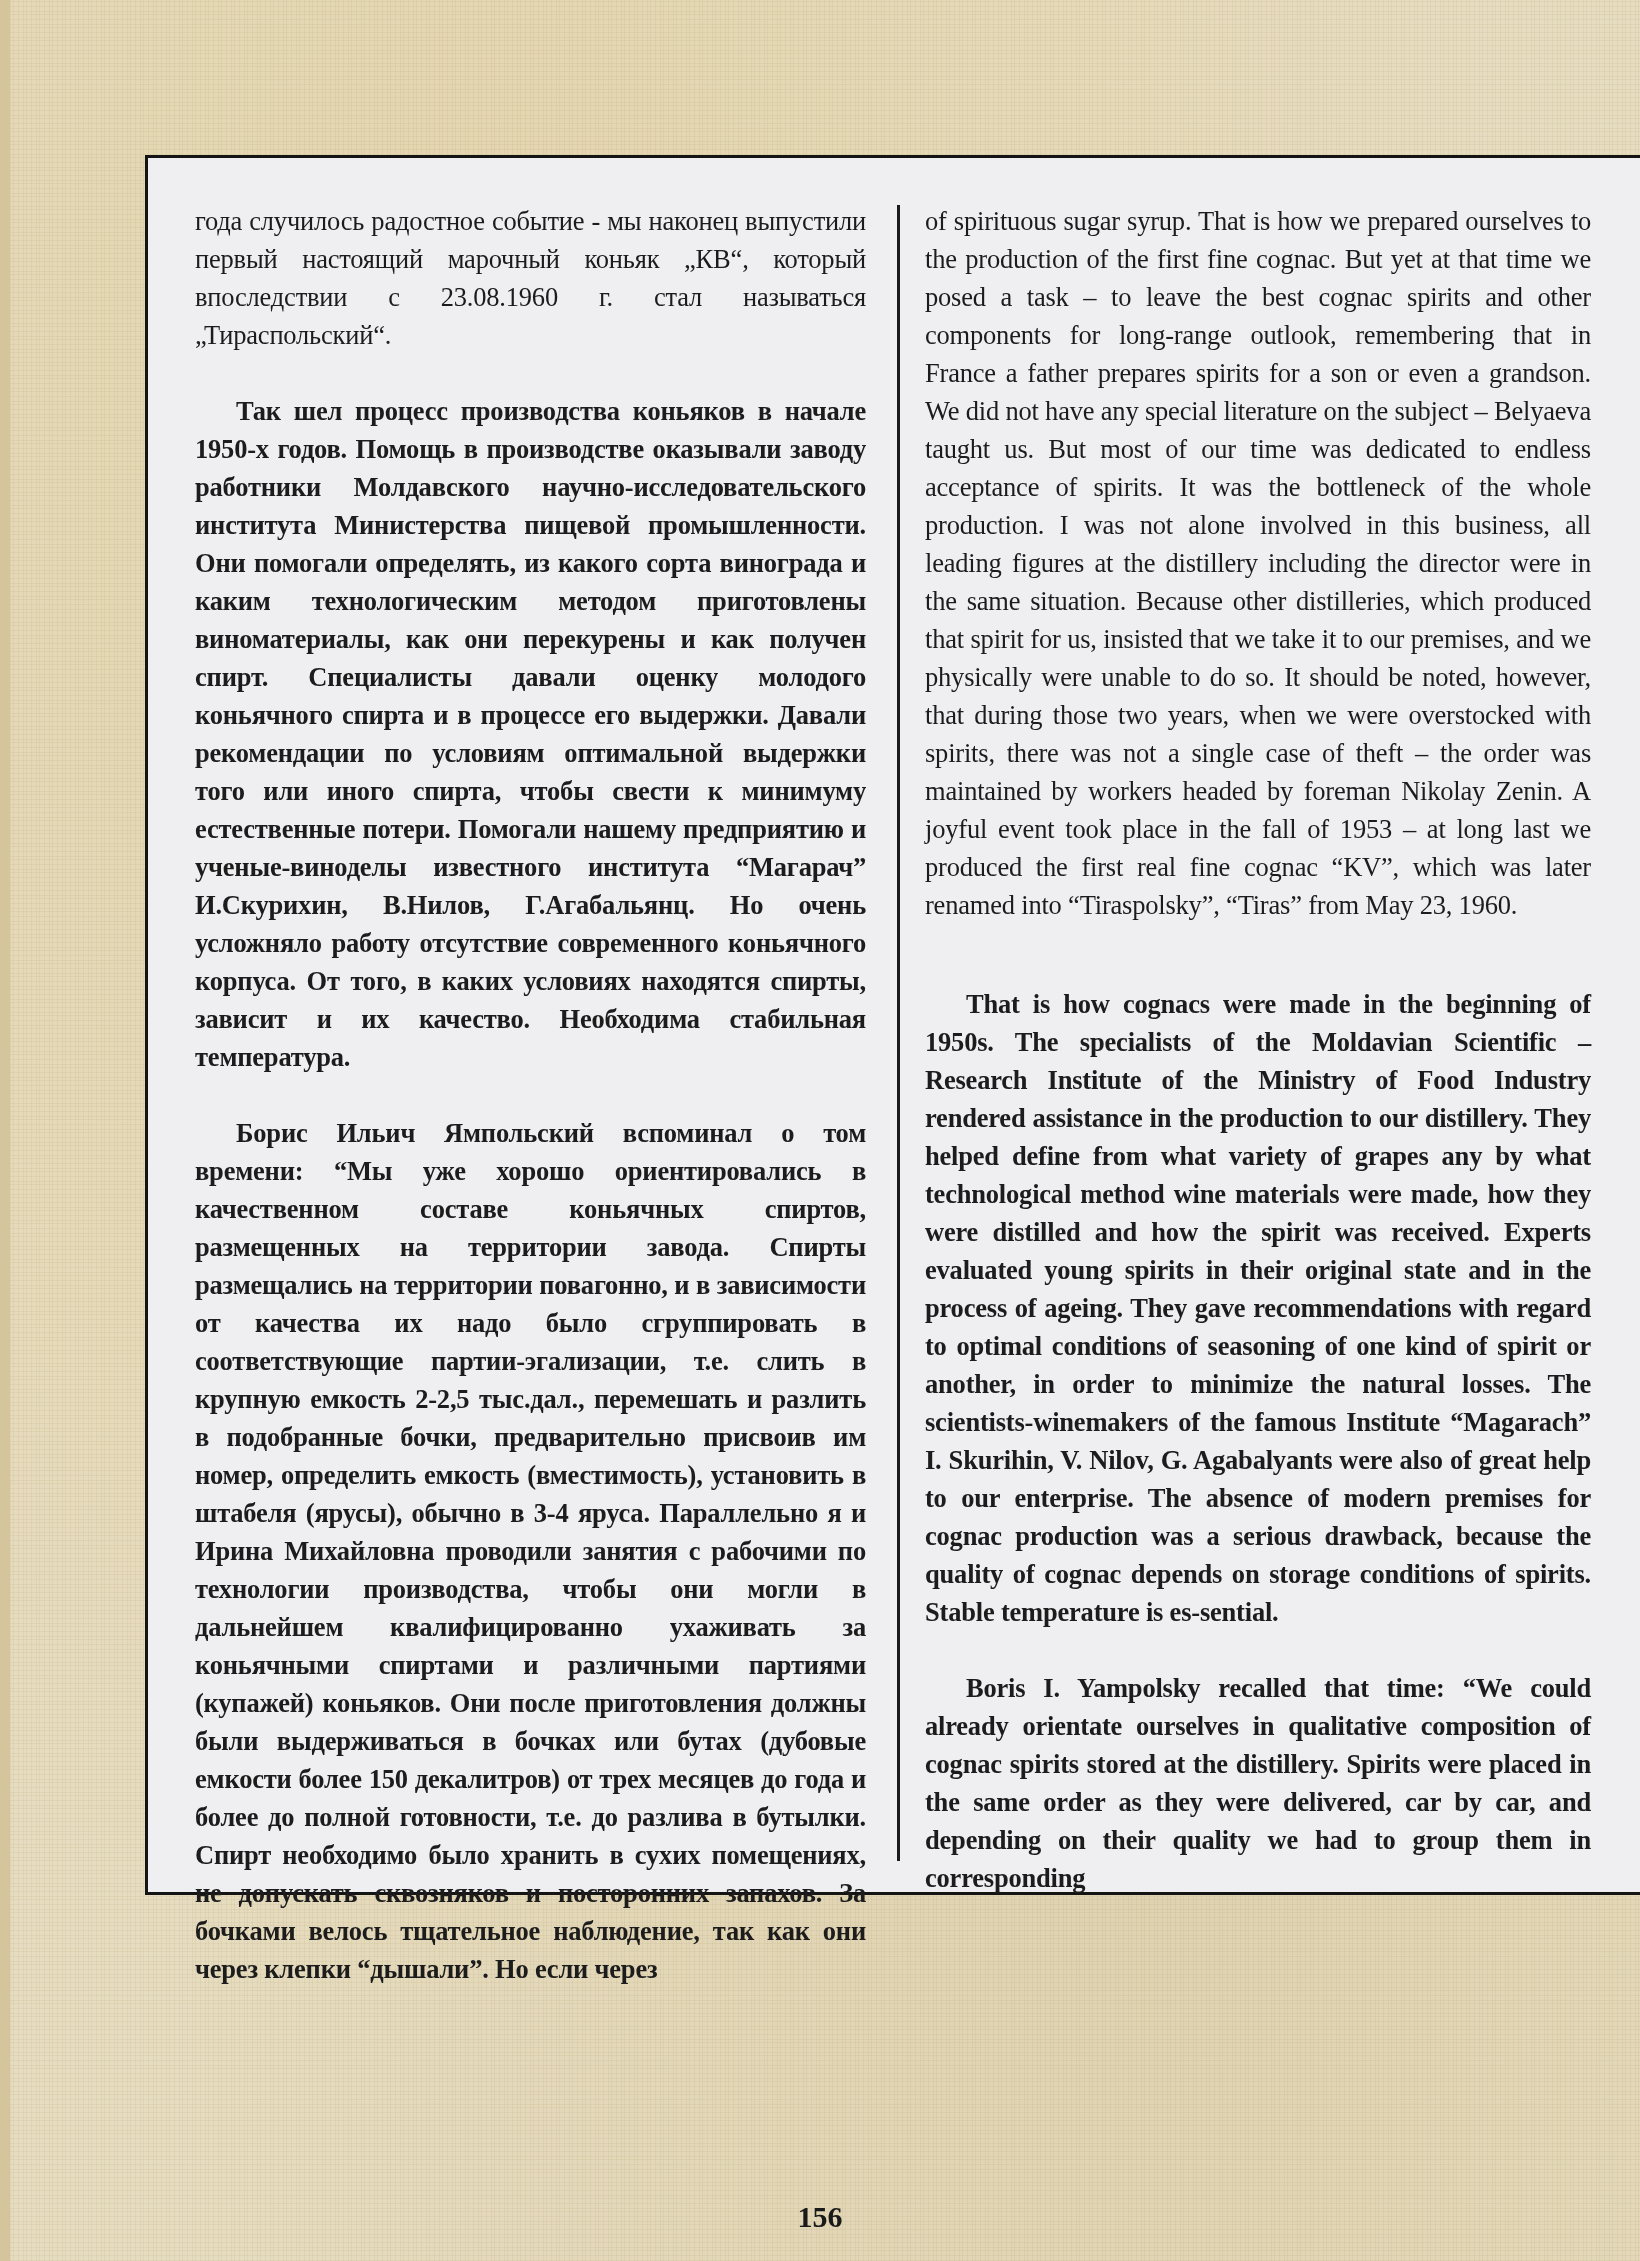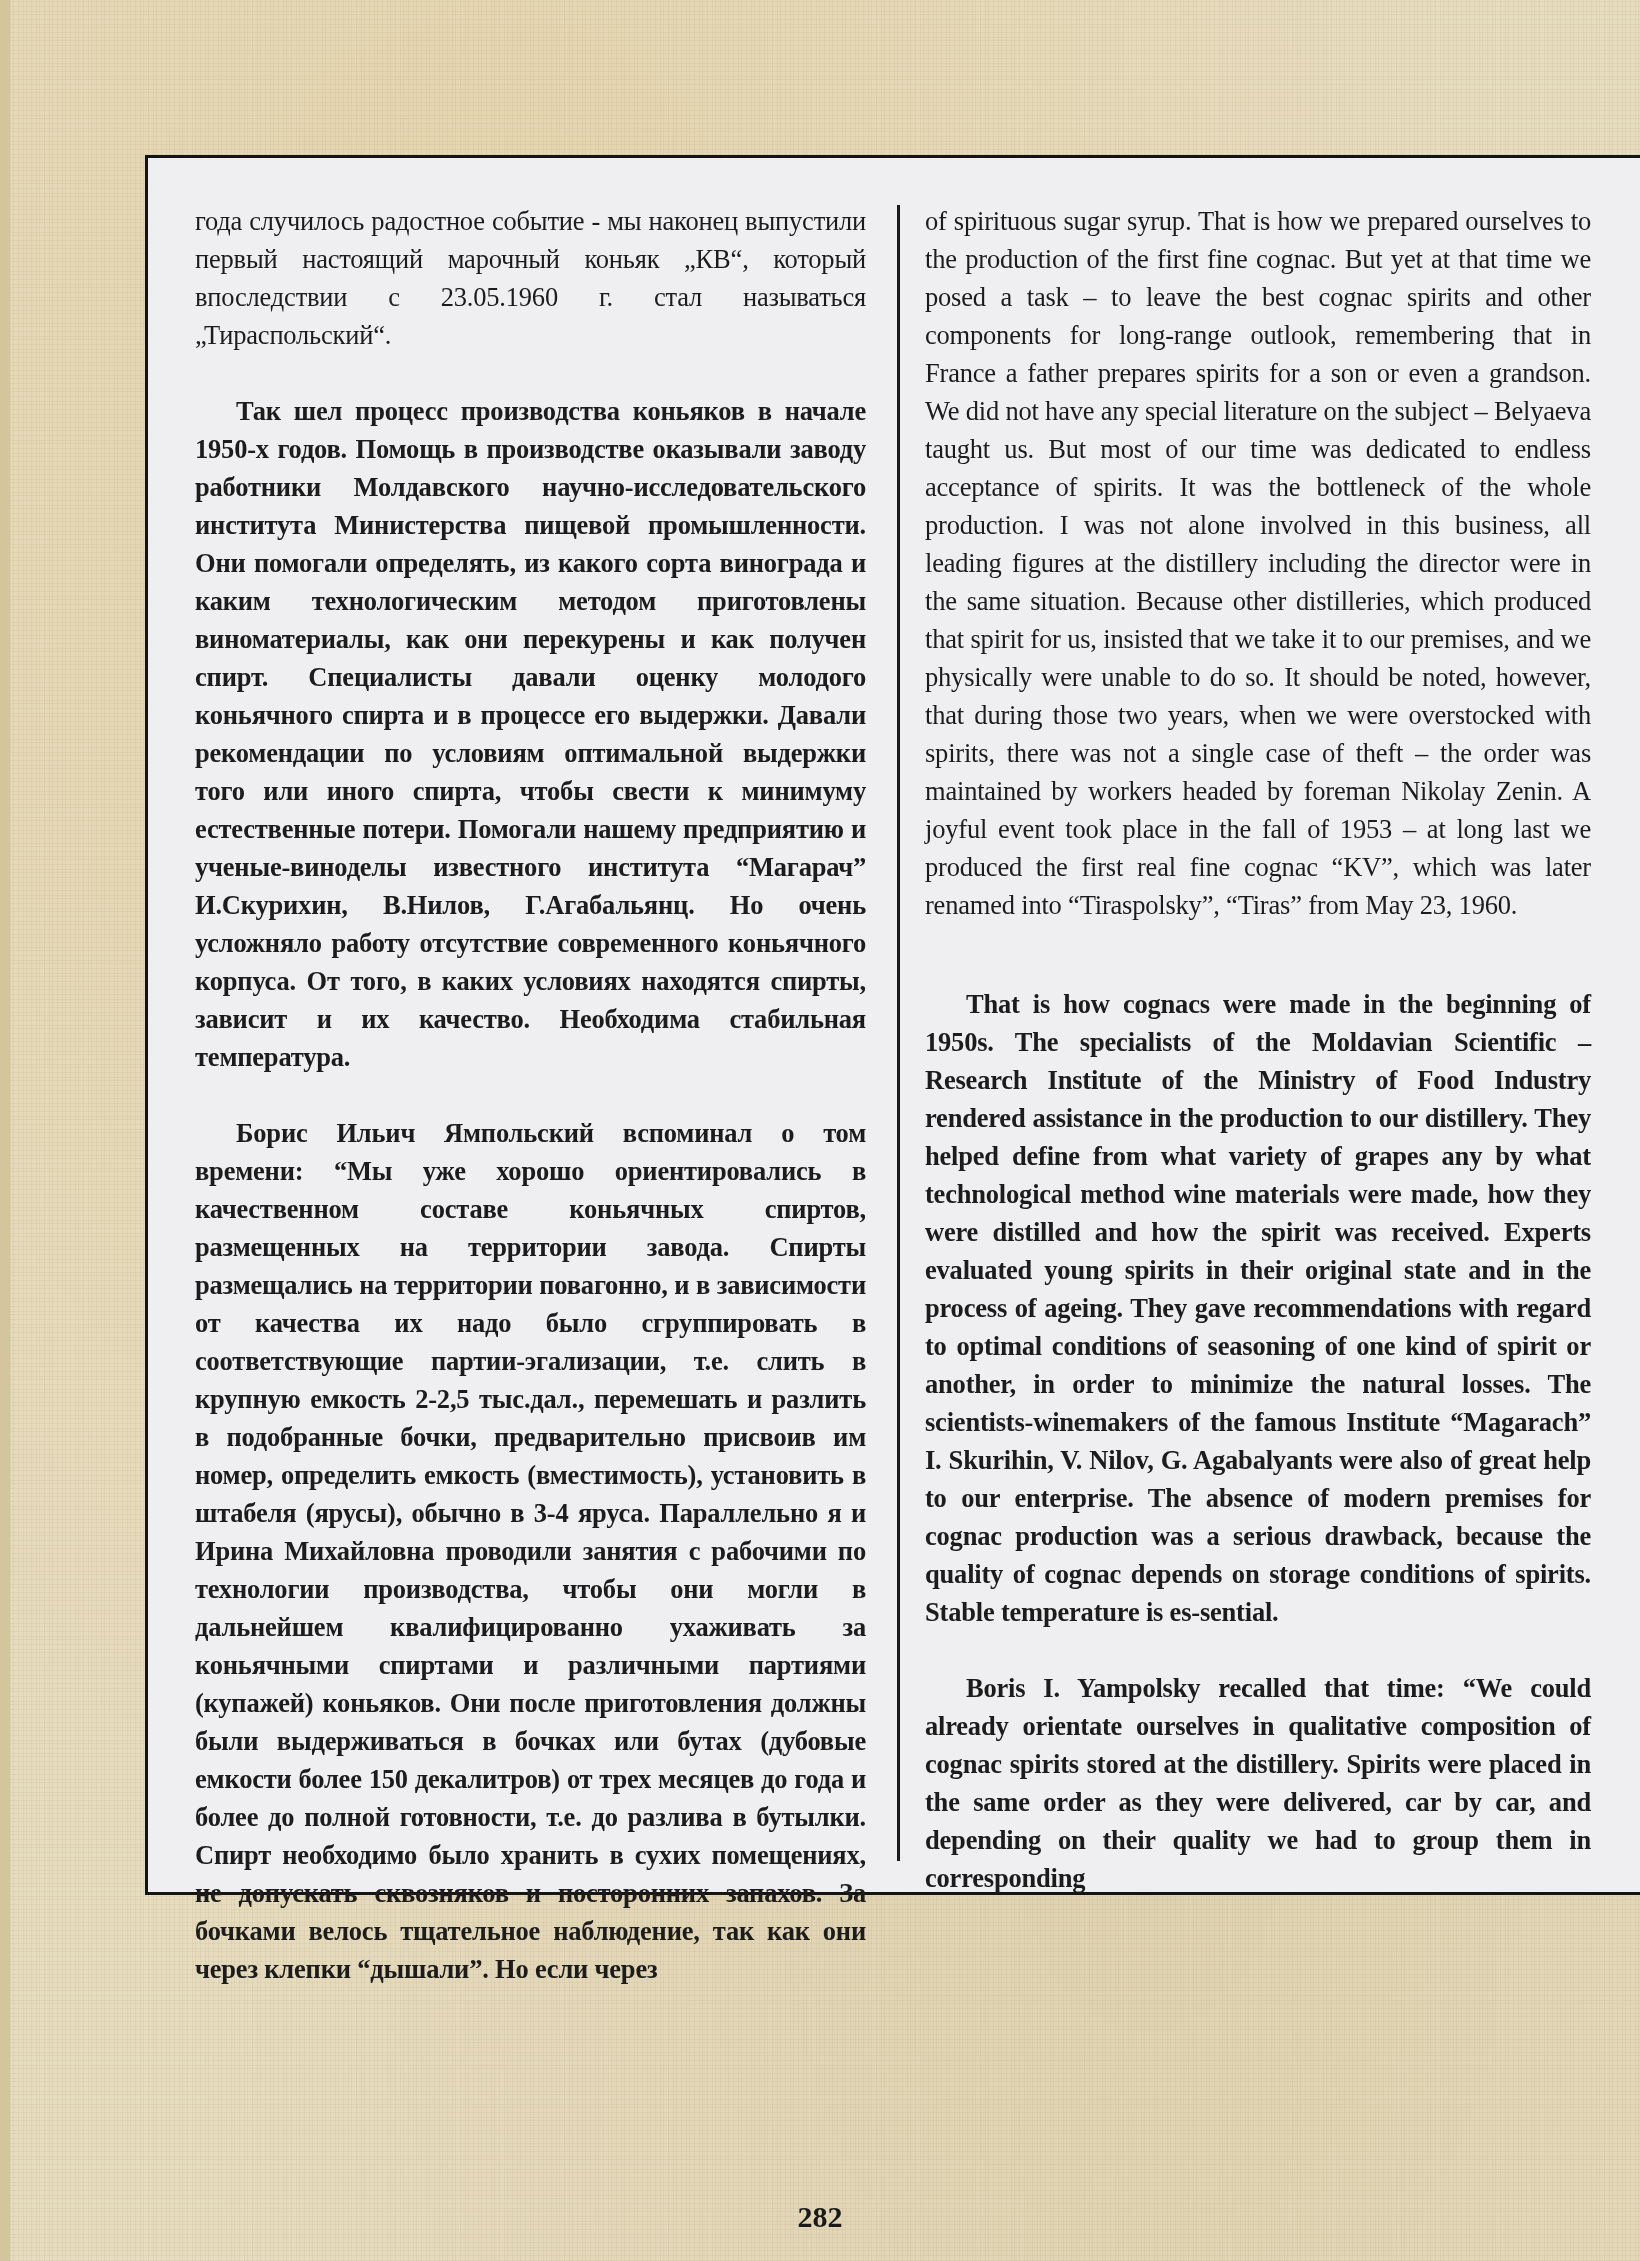--- a/index.html
+++ b/index.html
@@ -86,28 +86,28 @@
     color: #1a1a1a;
   }
 </style>
 </head>
 <body>
 
 <div class="spine"></div>
 
 <div class="text-box">
   <div class="column col-left">
-    <p class="cont">года случилось радостное событие - мы наконец выпустили первый настоящий марочный коньяк „КВ“, который впоследствии с 23.05.1960 г. стал называться „Тираспольский“.</p>
+    <p class="cont">года случилось радостное событие - мы наконец выпустили первый настоящий марочный коньяк „КВ“, который впоследствии с 23.08.1960 г. стал называться „Тираспольский“.</p>
     <p class="indent">Так шел процесс производства коньяков в начале 1950-х годов. Помощь в производстве оказывали заводу работники Молдавского научно-исследовательского института Министерства пищевой промышленности. Они помогали определять, из какого сорта винограда и каким технологическим методом приготовлены виноматериалы, как они перекурены и как получен спирт. Специалисты давали оценку молодого коньячного спирта и в процессе его выдержки. Давали рекомендации по условиям оптимальной выдержки того или иного спирта, чтобы свести к минимуму естественные потери. Помогали нашему предприятию и ученые-виноделы известного института “Магарач” И.Скурихин, В.Нилов, Г.Агабальянц. Но очень усложняло работу отсутствие современного коньячного корпуса. От того, в каких условиях находятся спирты, зависит и их качество. Необходима стабильная температура.</p>
     <p class="indent">Борис Ильич Ямпольский вспоминал о том времени: “Мы уже хорошо ориентировались в качественном составе коньячных спиртов, размещенных на территории завода. Спирты размещались на территории повагонно, и в зависимости от качества их надо было сгруппировать в соответствующие партии-эгализации, т.е. слить в крупную емкость 2-2,5 тыс.дал., перемешать и разлить в подобранные бочки, предварительно присвоив им номер, определить емкость (вместимость), установить в штабеля (ярусы), обычно в 3-4 яруса. Параллельно я и Ирина Михайловна проводили занятия с рабочими по технологии производства, чтобы они могли в дальнейшем квалифицированно ухаживать за коньячными спиртами и различными партиями (купажей) коньяков. Они после приготовления должны были выдерживаться в бочках или бутах (дубовые емкости более 150 декалитров) от трех месяцев до года и более до полной готовности, т.е. до разлива в бутылки. Спирт необходимо было хранить в сухих помещениях, не допускать сквозняков и посторонних запахов. За бочками велось тщательное наблюдение, так как они через клепки “дышали”. Но если через</p>
   </div>
 
   <div class="divider"></div>
 
   <div class="column col-right">
     <p class="cont first">of spirituous sugar syrup. That is how we prepared ourselves to the production of the first fine cognac. But yet at that time we posed a task –  to leave the best cognac spirits and other components for long-range outlook, remembering that in France a father prepares spirits for a son or even a grandson. We did not have any special literature on the subject – Belyaeva taught us. But most of our time was dedicated to endless acceptance of spirits. It was the bottleneck of the whole production. I was not alone involved in this business, all leading figures at the distillery including the director were in the same situation. Because other distilleries, which produced that spirit for us, insisted that we take it to our premises, and we physically were unable to do so. It should be noted, however, that during those two years, when we were overstocked with spirits, there was not a single case of theft – the order was maintained by workers headed by foreman Nikolay Zenin. A joyful event took place in the fall of 1953 – at long last we produced the first real fine cognac “KV”, which was later renamed into “Tiraspolsky”, “Tiras” from May 23, 1960.</p>
     <p class="indent">That is how cognacs were made in the beginning of 1950s. The specialists of the Moldavian Scientific – Research Institute of the Ministry of Food Industry rendered assistance in the production to our distillery. They helped define from what variety of grapes any by what technological method wine materials were made, how they were distilled and how the spirit was received. Experts evaluated young spirits in their original state and in the process of ageing. They gave recommendations with regard to optimal conditions of seasoning of one kind of spirit or another, in order to minimize the natural losses. The scientists-winemakers of the famous Institute “Magarach” I. Skurihin, V. Nilov, G. Agabalyants were also of great help to our enterprise. The absence of modern premises for cognac production was a serious drawback, because the quality of cognac depends on storage conditions of spirits. Stable temperature is es-sential.</p>
     <p class="indent">Boris I. Yampolsky recalled that time: “We could already orientate ourselves in qualitative composition of cognac spirits stored at the distillery. Spirits were placed in the same order as they were delivered, car by car, and depending on their quality we had to group them in corresponding</p>
   </div>
 </div>
 
-<div class="page-number">282</div>
+<div class="page-number">156</div>
 
 
 </body></html>

